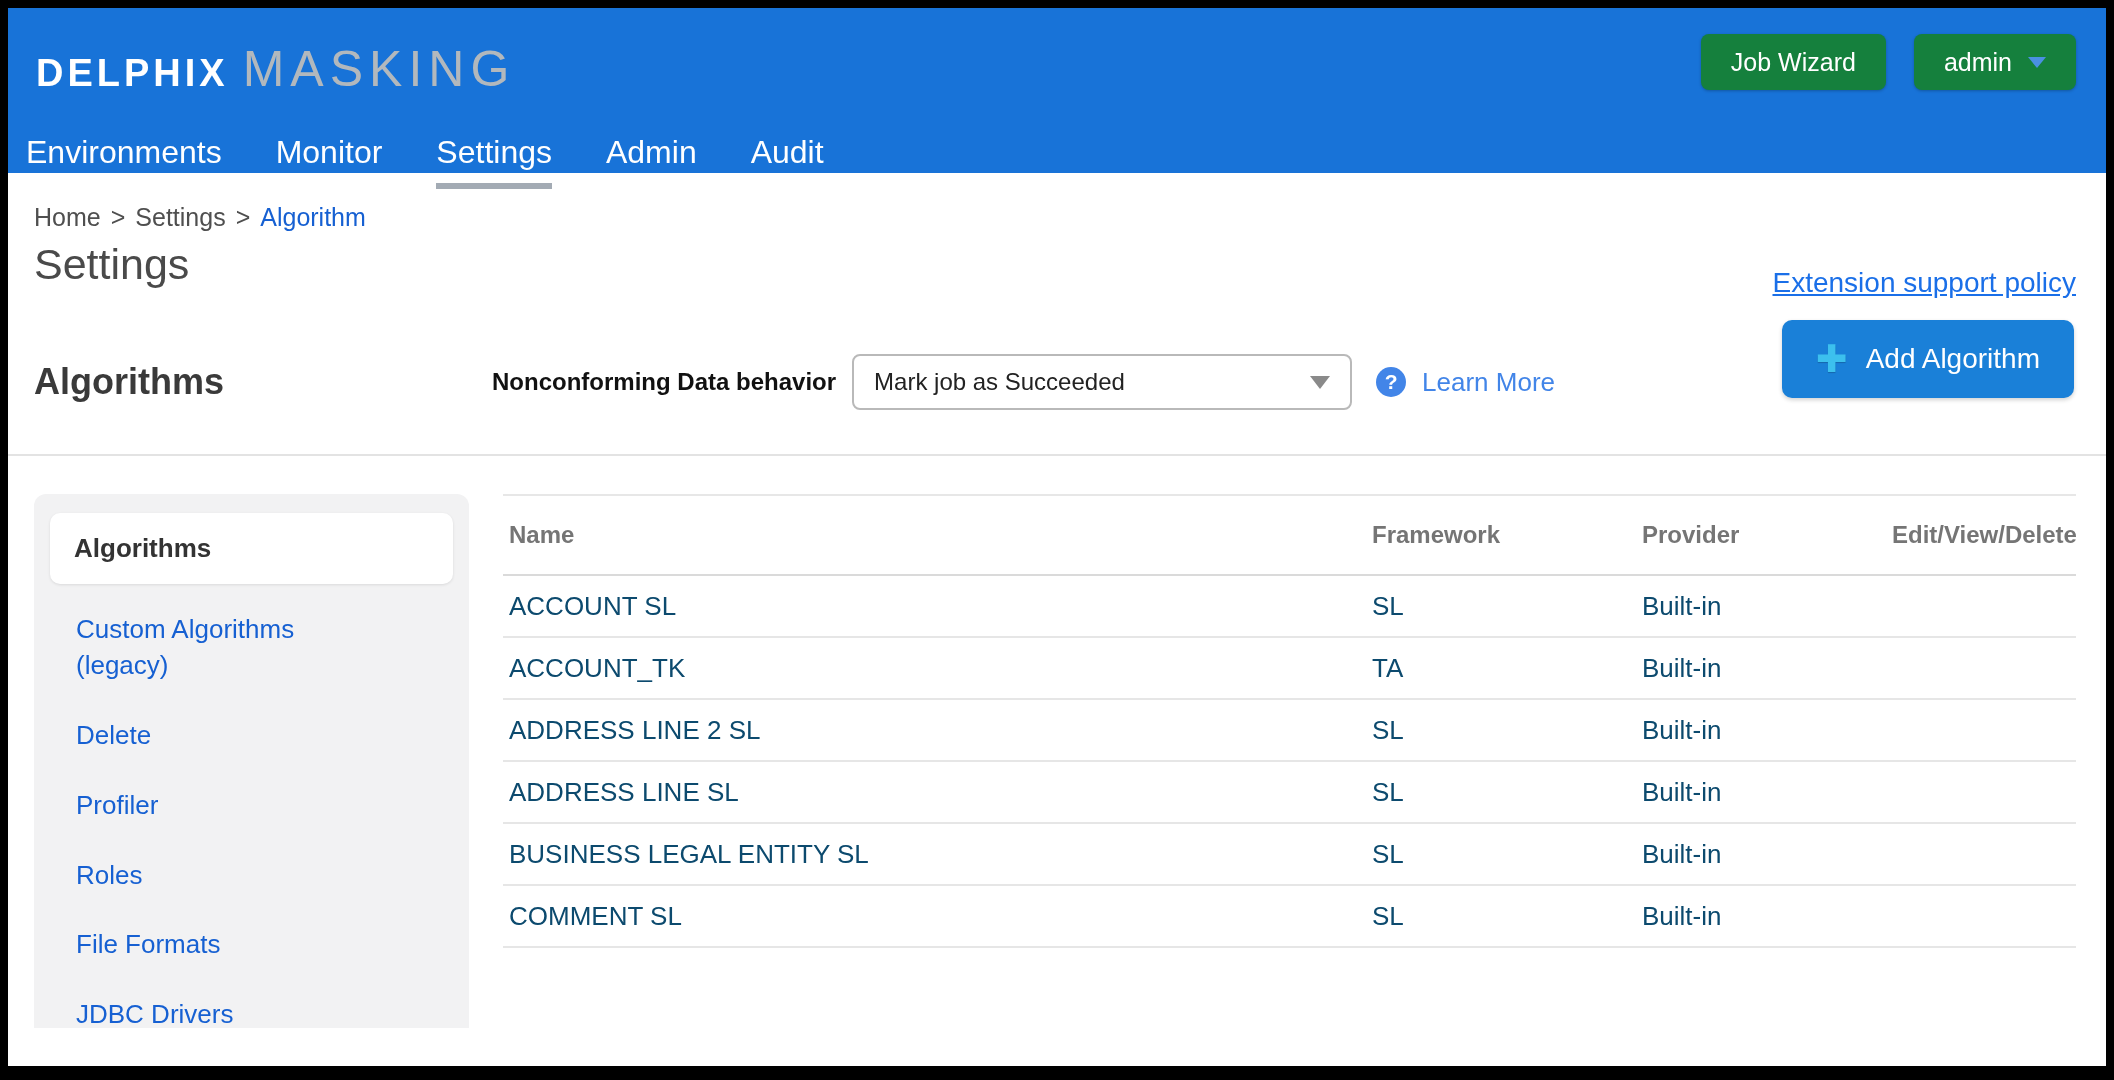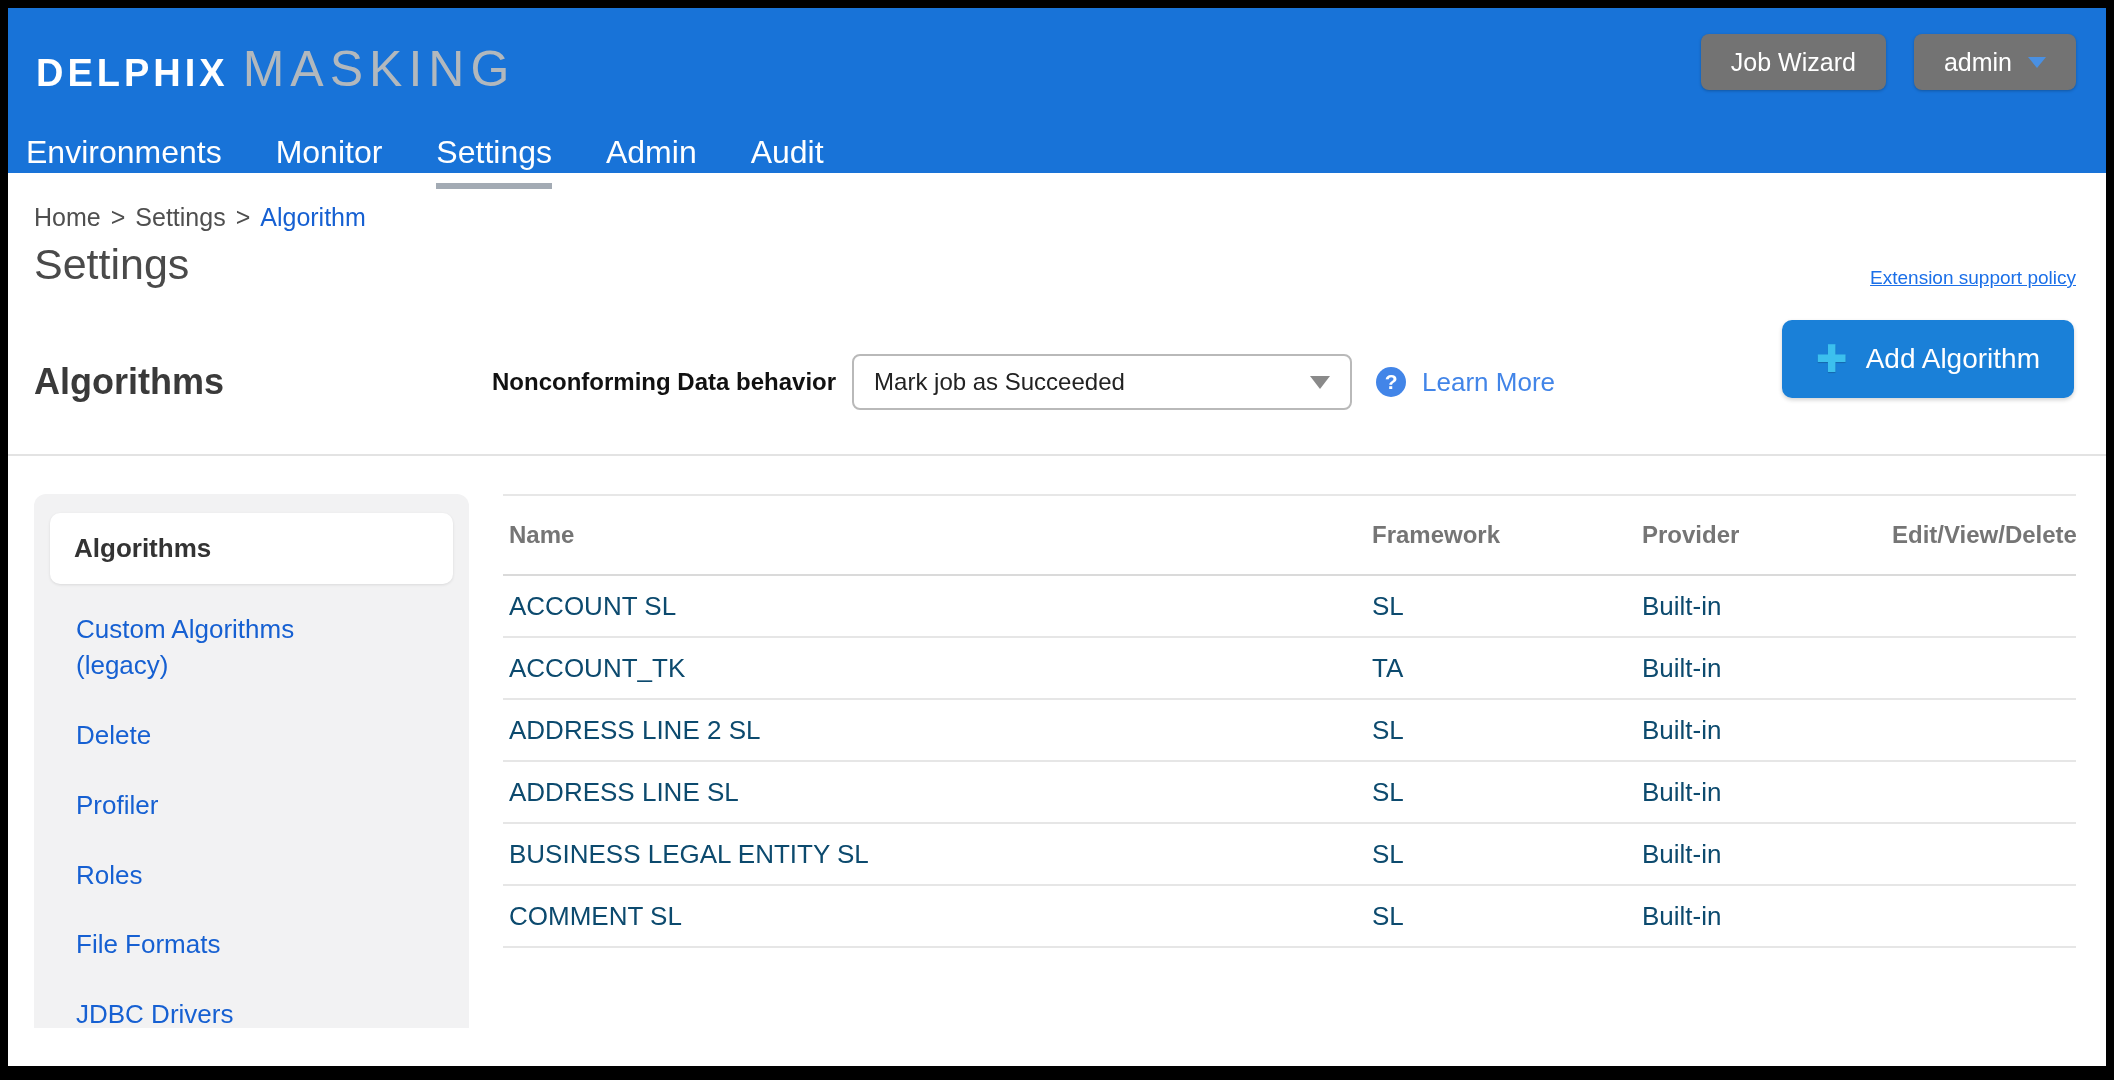--- a/index.html
+++ b/index.html
@@ -34,21 +34,21 @@
   }
   .brand { display: flex; align-items: baseline; gap: 14px; margin-top: 6px; }
   .brand-primary {
     color: #ffffff; font-size: 38px; font-weight: 700; letter-spacing: 4px;
   }
   .brand-secondary {
     color: #b2b8bd; font-size: 50px; font-weight: 400; letter-spacing: 6px;
   }
   .header-actions { display: flex; gap: 28px; }
   .dark-btn {
-    background: #737373; color: #ffffff; border: none;
+    background: #15803d; color: #ffffff; border: none;
     font-family: inherit; font-size: 25px;
     height: 56px; padding: 0 30px;
     border-radius: 8px; cursor: pointer;
     display: inline-flex; align-items: center; gap: 16px;
     box-shadow: 0 1px 3px rgba(0,0,0,.25);
   }
   .caret-down {
     width: 0; height: 0;
     border-left: 9px solid transparent;
     border-right: 9px solid transparent;
@@ -80,21 +80,21 @@
   .breadcrumb a.current { color: #1660d2; }
   .breadcrumb .sep { color: #4f4f4f; }
 
   .page-title {
     margin-top: 6px;
     font-size: 43px; font-weight: 500; color: #4a4a4a;
     line-height: 52px;
   }
   .ext-link {
     position: absolute; top: 64px; right: 30px;
-    font-size: 19px; color: #1a6fe8; text-decoration: underline; cursor: pointer;
+    font-size: 28px; color: #1a6fe8; text-decoration: underline; cursor: pointer;
   }
   .add-btn {
     position: absolute; top: 117px; right: 32px;
     height: 78px; padding: 0 34px;
     background: #1a80d8; color: #ffffff;
     border: none; border-radius: 10px; cursor: pointer;
     font-family: inherit; font-size: 28px;
     display: inline-flex; align-items: center; gap: 18px;
     box-shadow: 0 2px 4px rgba(0,0,0,.18);
   }

